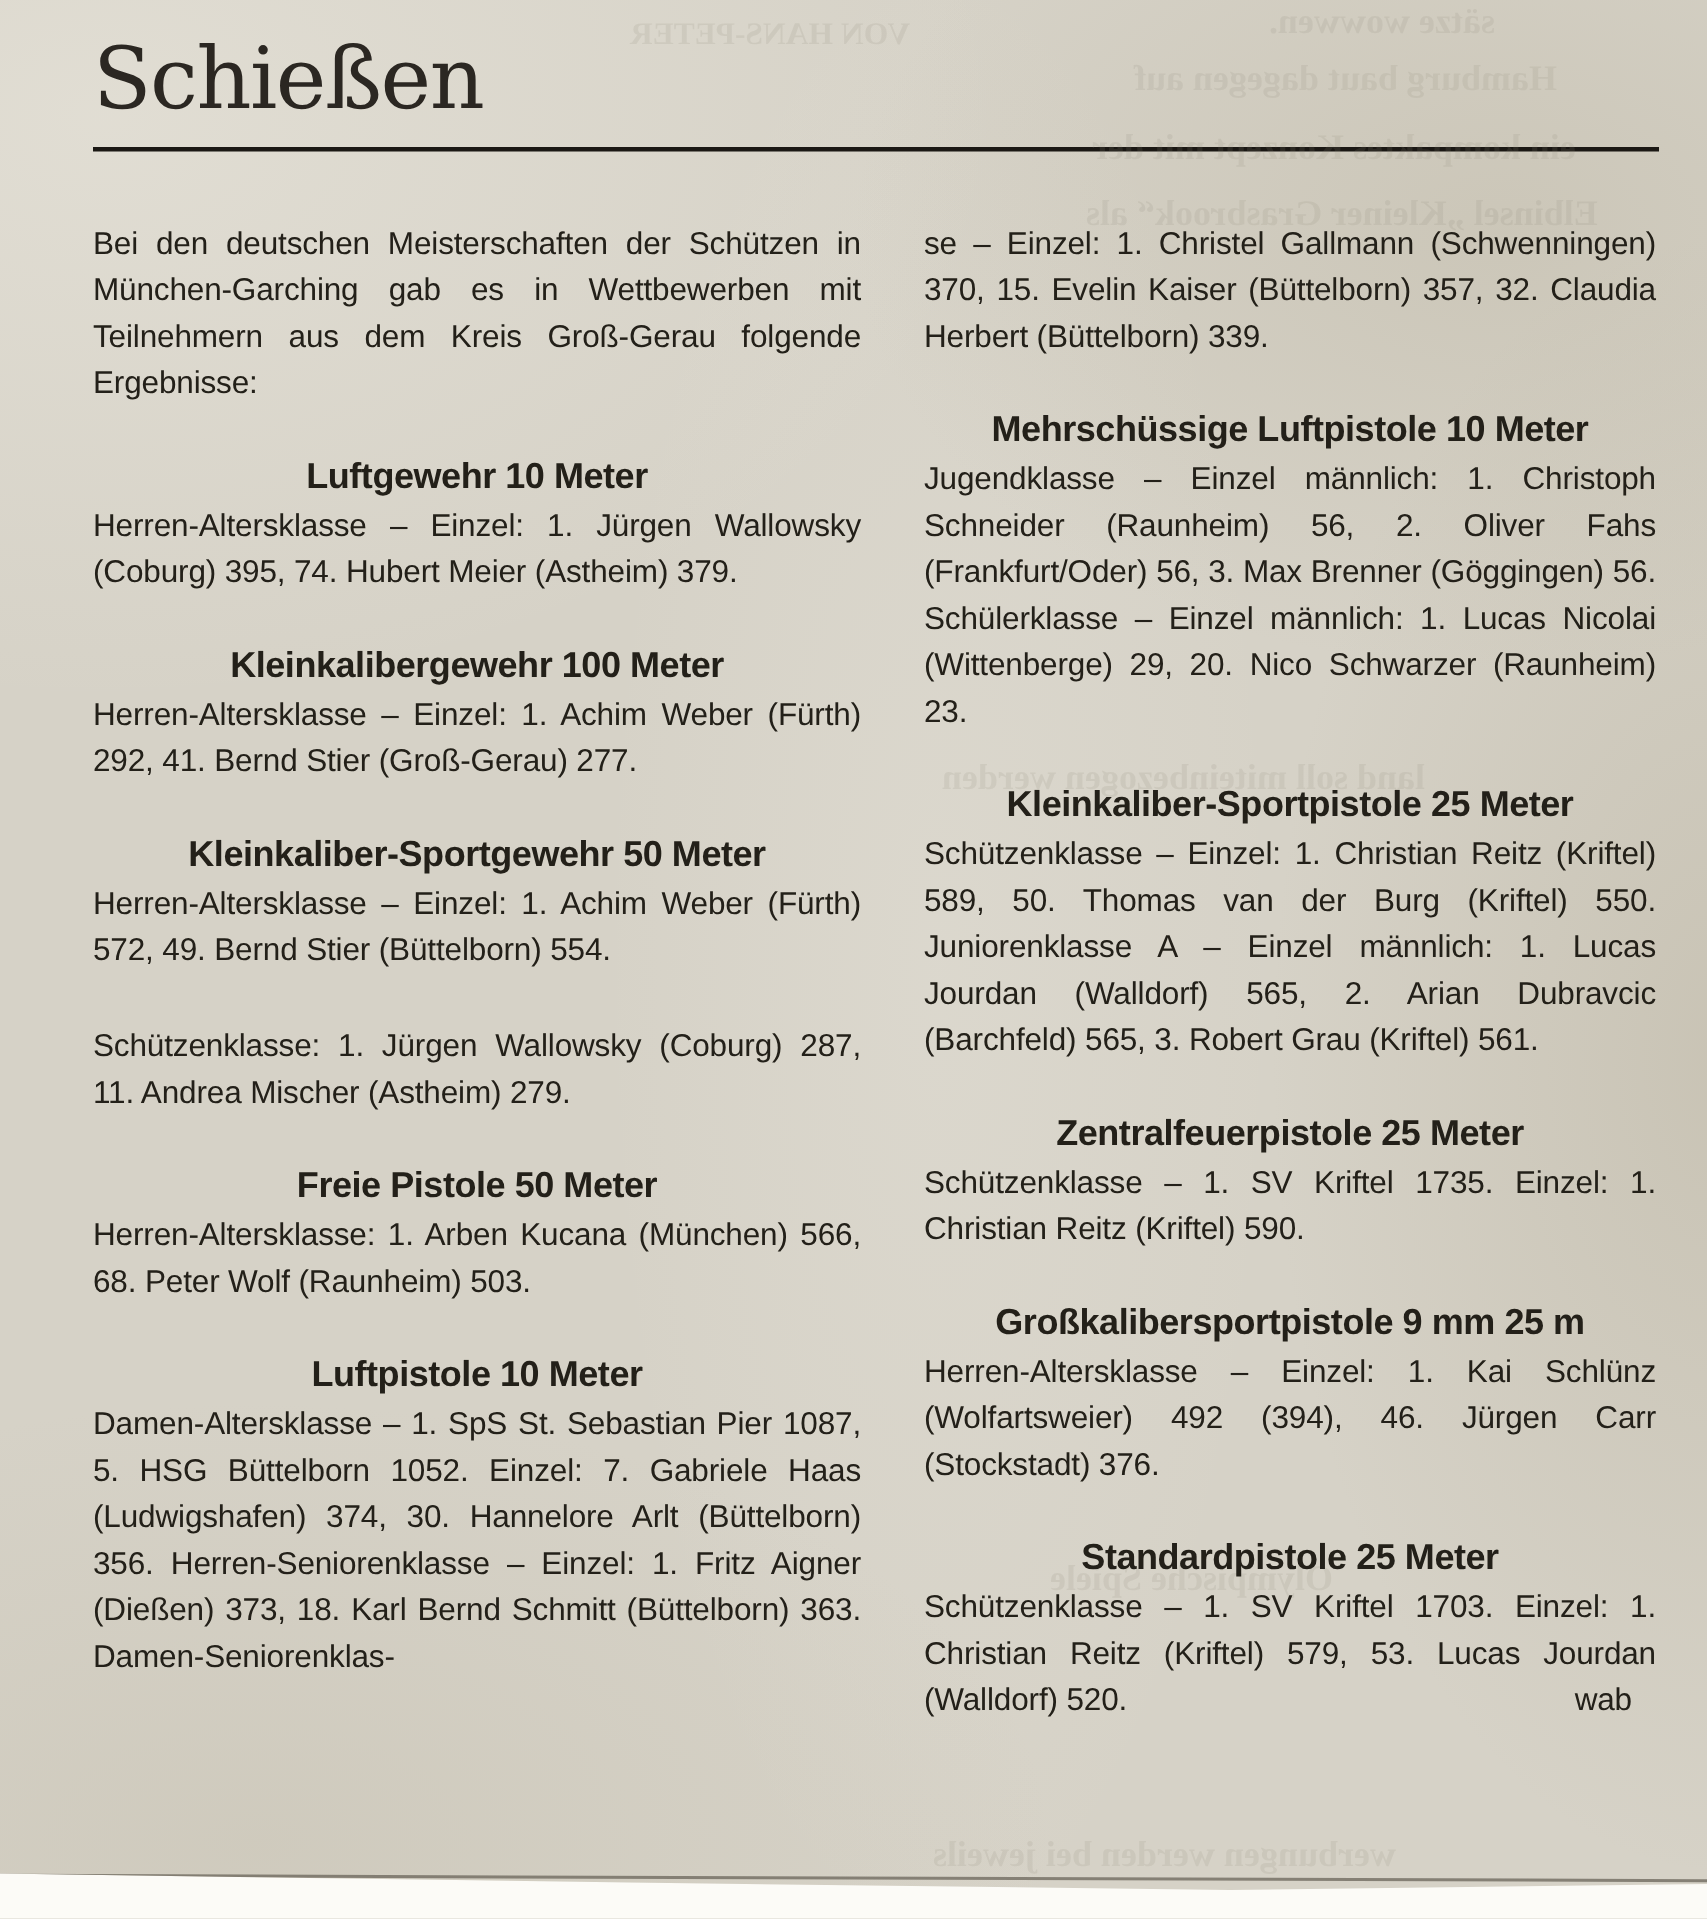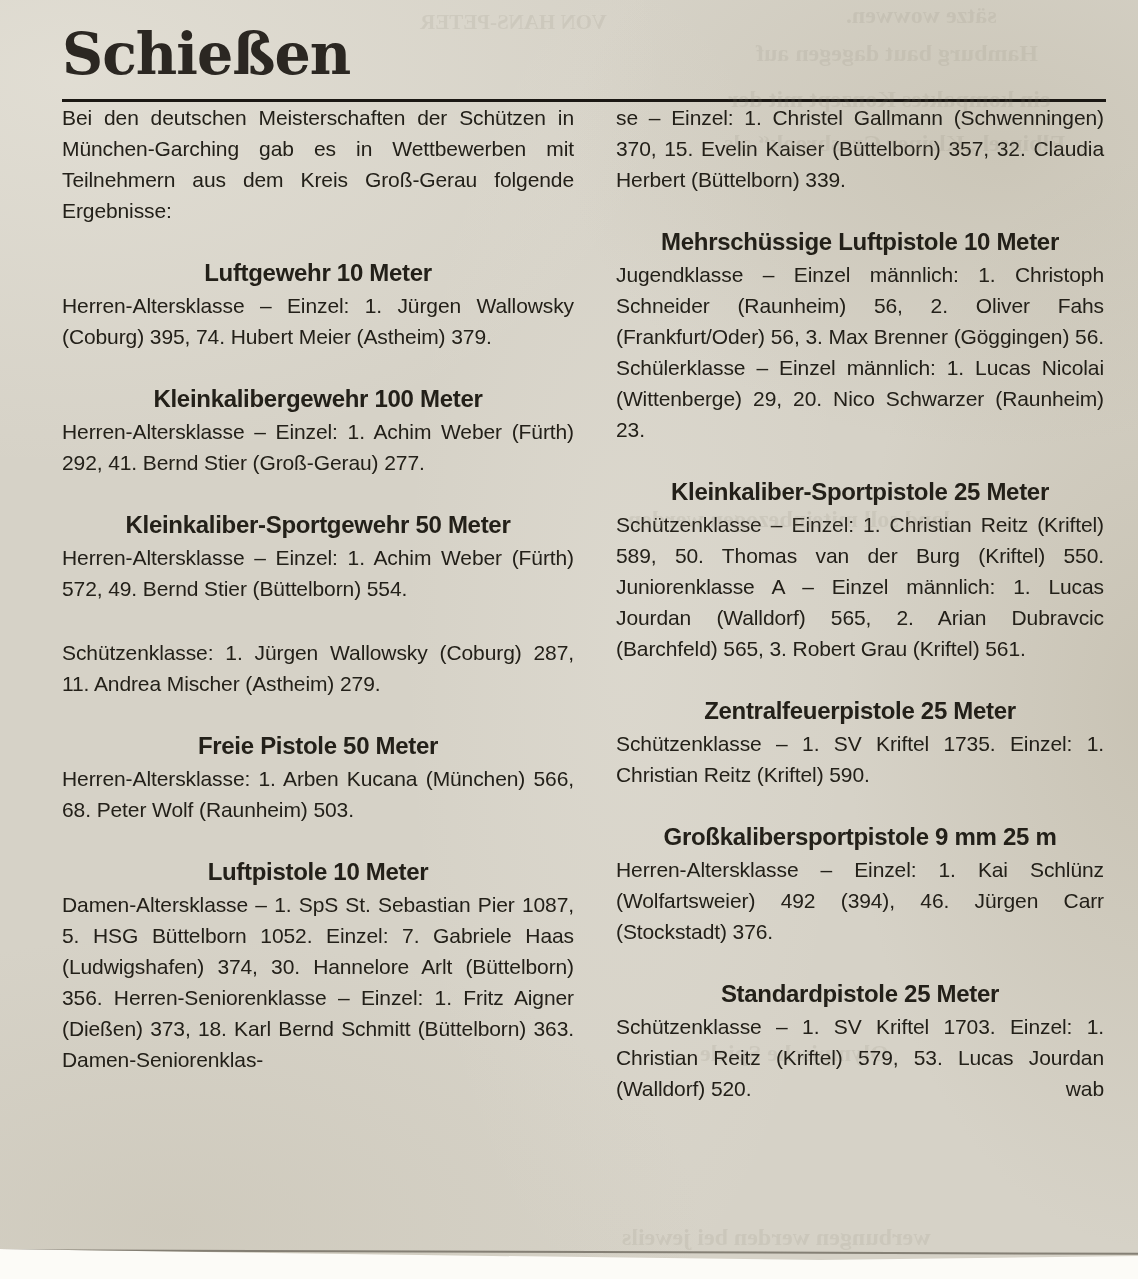--- a/index.html
+++ b/index.html
@@ -47,34 +47,35 @@
   .g1{left:756px;top:40px;}
   .g2{left:728px;top:86px;}
   .g3{left:724px;top:130px;}
   .g4{left:420px;top:10px;font-size:21px;}
   .g5{left:628px;top:506px;}
   .g6{left:700px;top:1040px;}
   .g7{left:622px;top:1224px;}
 
   .masthead h1{
     font-family:"DejaVu Serif","Liberation Serif",serif;
-    font-weight:bold;
+    font-weight:normal;
     font-size:57px;
     letter-spacing:-1px;
     color:#2b2722;
   }
   .masthead .rule{
     margin-top:12px;
     width:1044px;
     height:3px;
     background:var(--rule);
   }
   .cols{
     display:flex;
     gap:42px;
+    margin-top:46px;
   }
   .col{
     font-size:21px;
     line-height:31px;
     text-align:justify;
     letter-spacing:-0.1px;
   }
   .col.left{width:512px;flex:none;}
   .col.right{width:488px;flex:none;}
   .section{margin-top:33px;}
@@ -82,21 +83,21 @@
     font-size:24px;
     line-height:28px;
     font-weight:bold;
     letter-spacing:-0.3px;
     text-align:center;
   }
   .section p{margin-top:3px;}
   .section.last{position:relative;}
   .byline{
     position:absolute;
-    right:0;bottom:0;
+    right:16px;bottom:0;
     font-size:21px;
   }
   .cut-line{
     position:absolute;
     left:-8px;top:1251px;
     width:1160px;height:2px;
     background:#69645a;
     transform:rotate(0.18deg);
     opacity:.75;
   }

